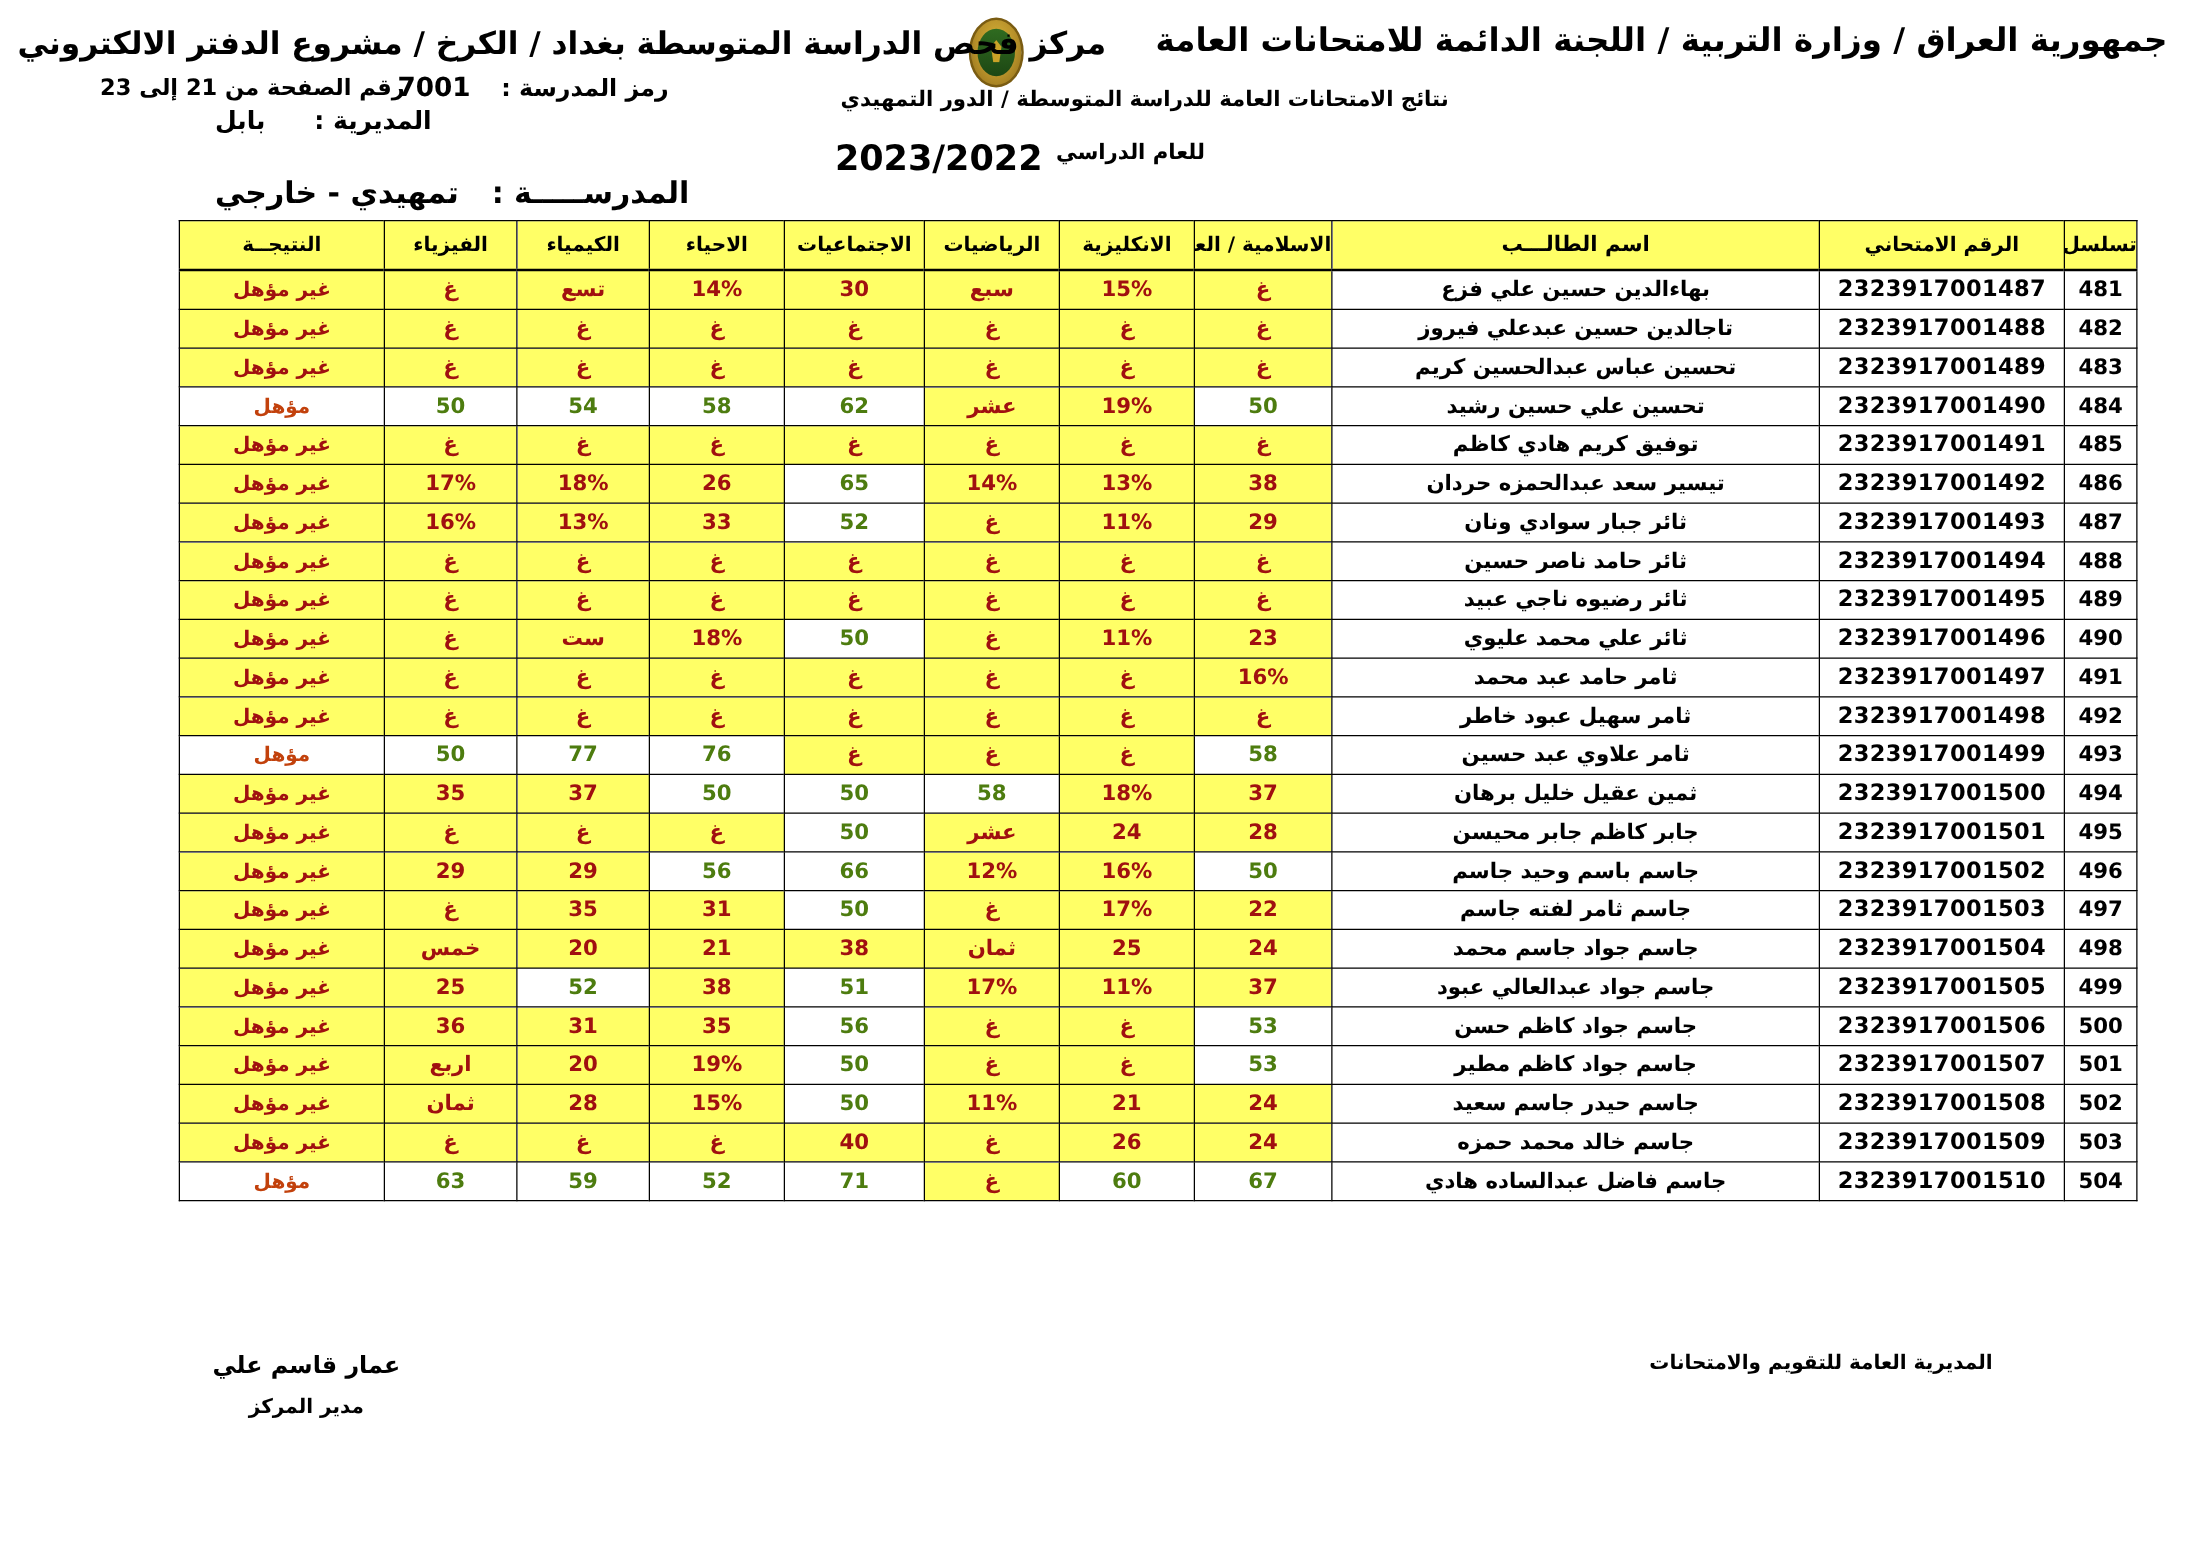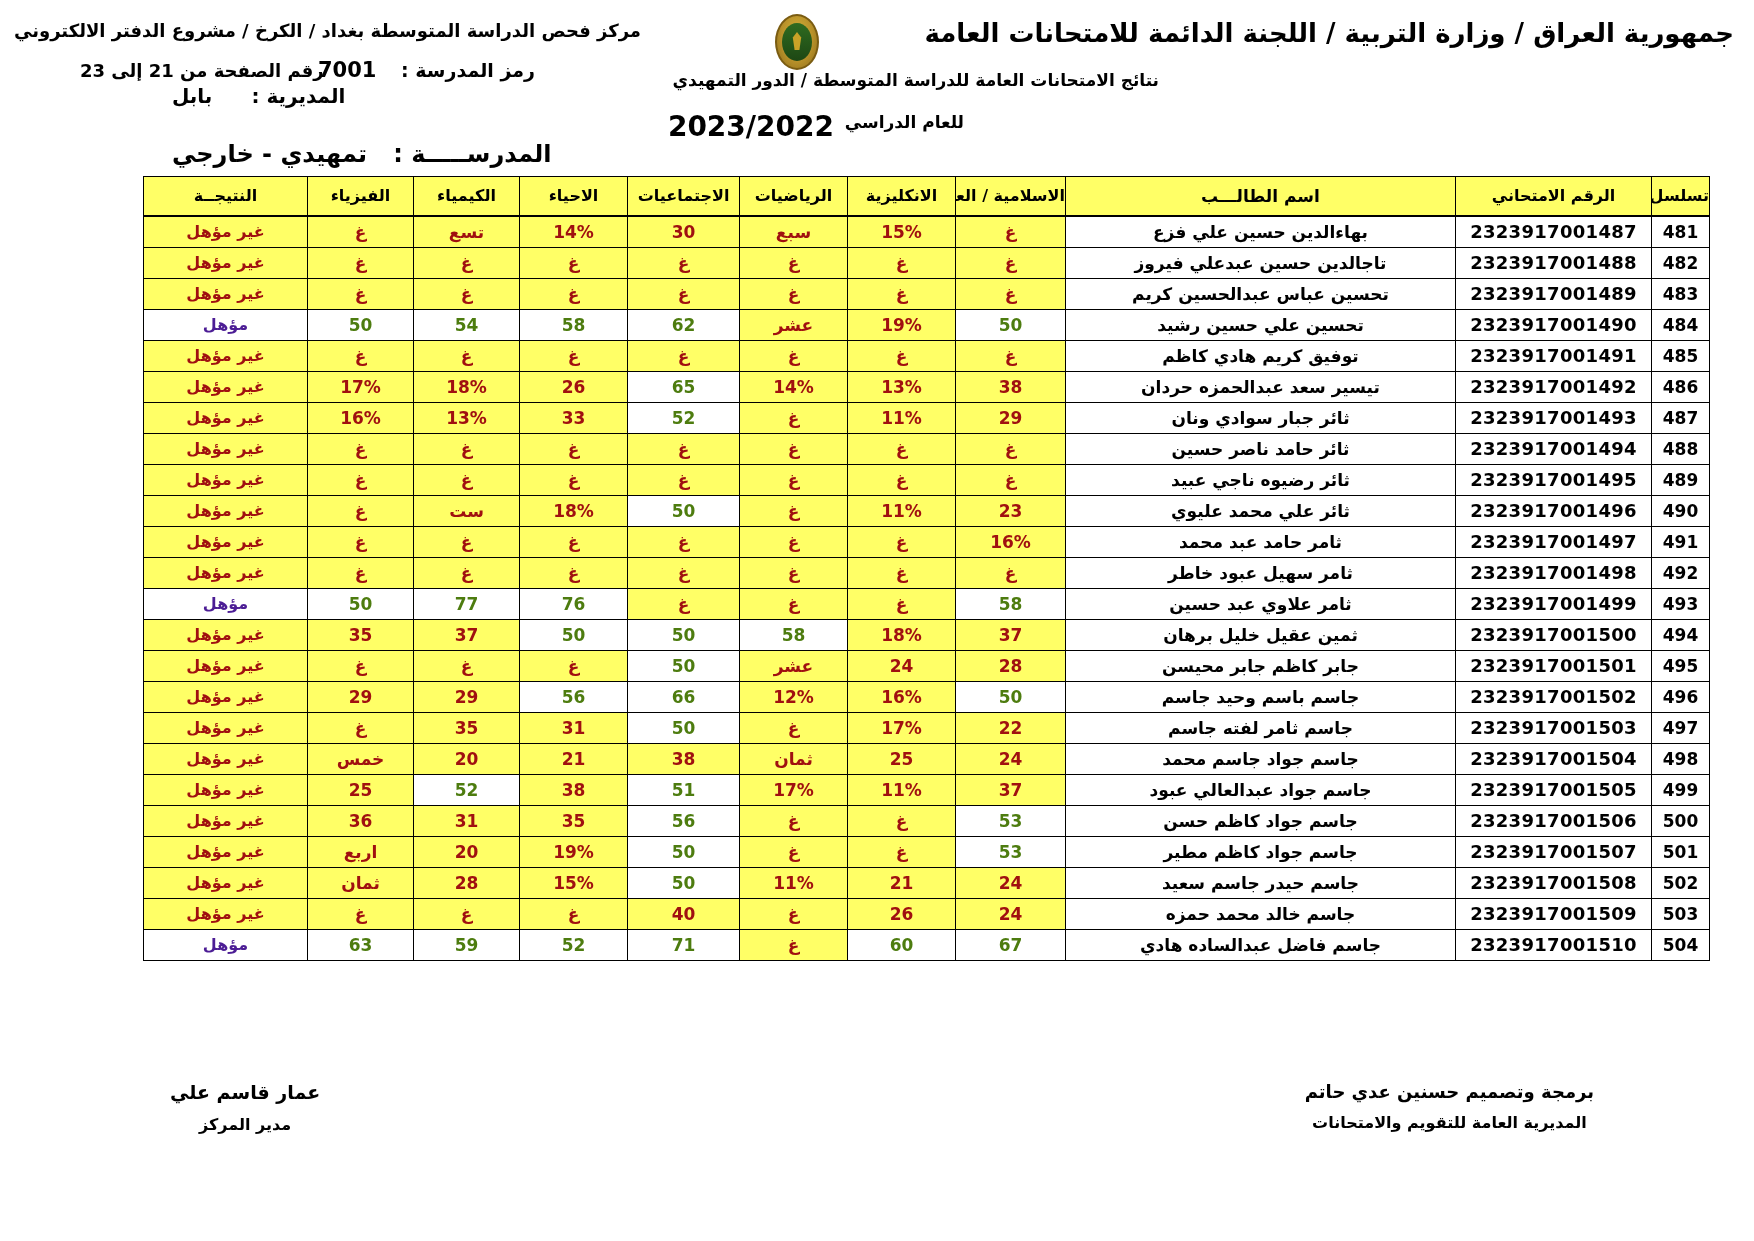--- a/index.html
+++ b/index.html
@@ -18,21 +18,21 @@
     position: absolute; top: 8px; left: 0; width: 1754px;
     height: 62px;
   }
   .hdr-title-right {
     position: absolute; top: 10px; right: 20px;
     font-size: 26px; font-weight: bold; white-space: nowrap;
     letter-spacing: -0.2px;
   }
   .hdr-title-left {
     position: absolute; top: 12px; left: 14px;
-    font-size: 18px; font-weight: bold; white-space: nowrap;
+    font-size: 25px; font-weight: bold; white-space: nowrap;
   }
   .emblem {
     position: absolute; top: 6px; left: 50%; margin-left: -108px;
     width: 56px; height: 56px;
   }
   .emblem .oval {
     position: absolute; left: 6px; top: 0;
     width: 44px; height: 56px; border-radius: 50%;
     background: radial-gradient(ellipse at 50% 40%, #d9b63a 0%, #b8912a 55%, #8a6a18 100%);
     border: 2px solid #7a5c12;
@@ -131,21 +131,21 @@
   td.seq   { font-size: 17px; background:#fff; }
   td.exam  { font-size: 18px; background:#fff; letter-spacing: 0.3px; }
   td.name  { font-size: 17px; text-align: right; padding-right: 14px; background:#fff; }
   td.grade { font-size: 17px; }
   td.res   { font-size: 16px; margin-top: 22px; }
 
   
   .g-fail { background: #ffff66; color: #a01010; }
   .g-pass { background: #ffffff; color: #4d7c0f; }
   .r-fail { background: #ffff66; color: #a01010; }
-  .r-pass { background: #ffffff; color: #4c1d95; }
+  .r-pass { background: #ffffff; color: #c2410c; }
 
   
   .ftr-right {
     position: absolute; right: 160px; top: 1075px;
     text-align: center; font-size: 18px; font-weight: bold;
     line-height: 1.85;
   }
   .ftr-left {
     position: absolute; left: 170px; top: 1075px;
     text-align: center; font-size: 19px; font-weight: bold;
@@ -533,21 +533,20 @@
             <td class="grade g-pass">52</td>
             <td class="grade g-pass">59</td>
             <td class="grade g-pass">63</td>
             <td class="res r-pass">مؤهل</td>
           </tr>
         </tbody>
     </table>
   </div>
 
   <div class="ftr-right">
-    <div>برمجة وتصميم حسنين عدي حاتم</div>
     <div class="sub">المديرية العامة للتقويم والامتحانات</div>
   </div>
 
   <div class="ftr-left">
     <div>عمار قاسم علي</div>
     <div class="sub">مدير المركز</div>
   </div>
 
 </div>
 

